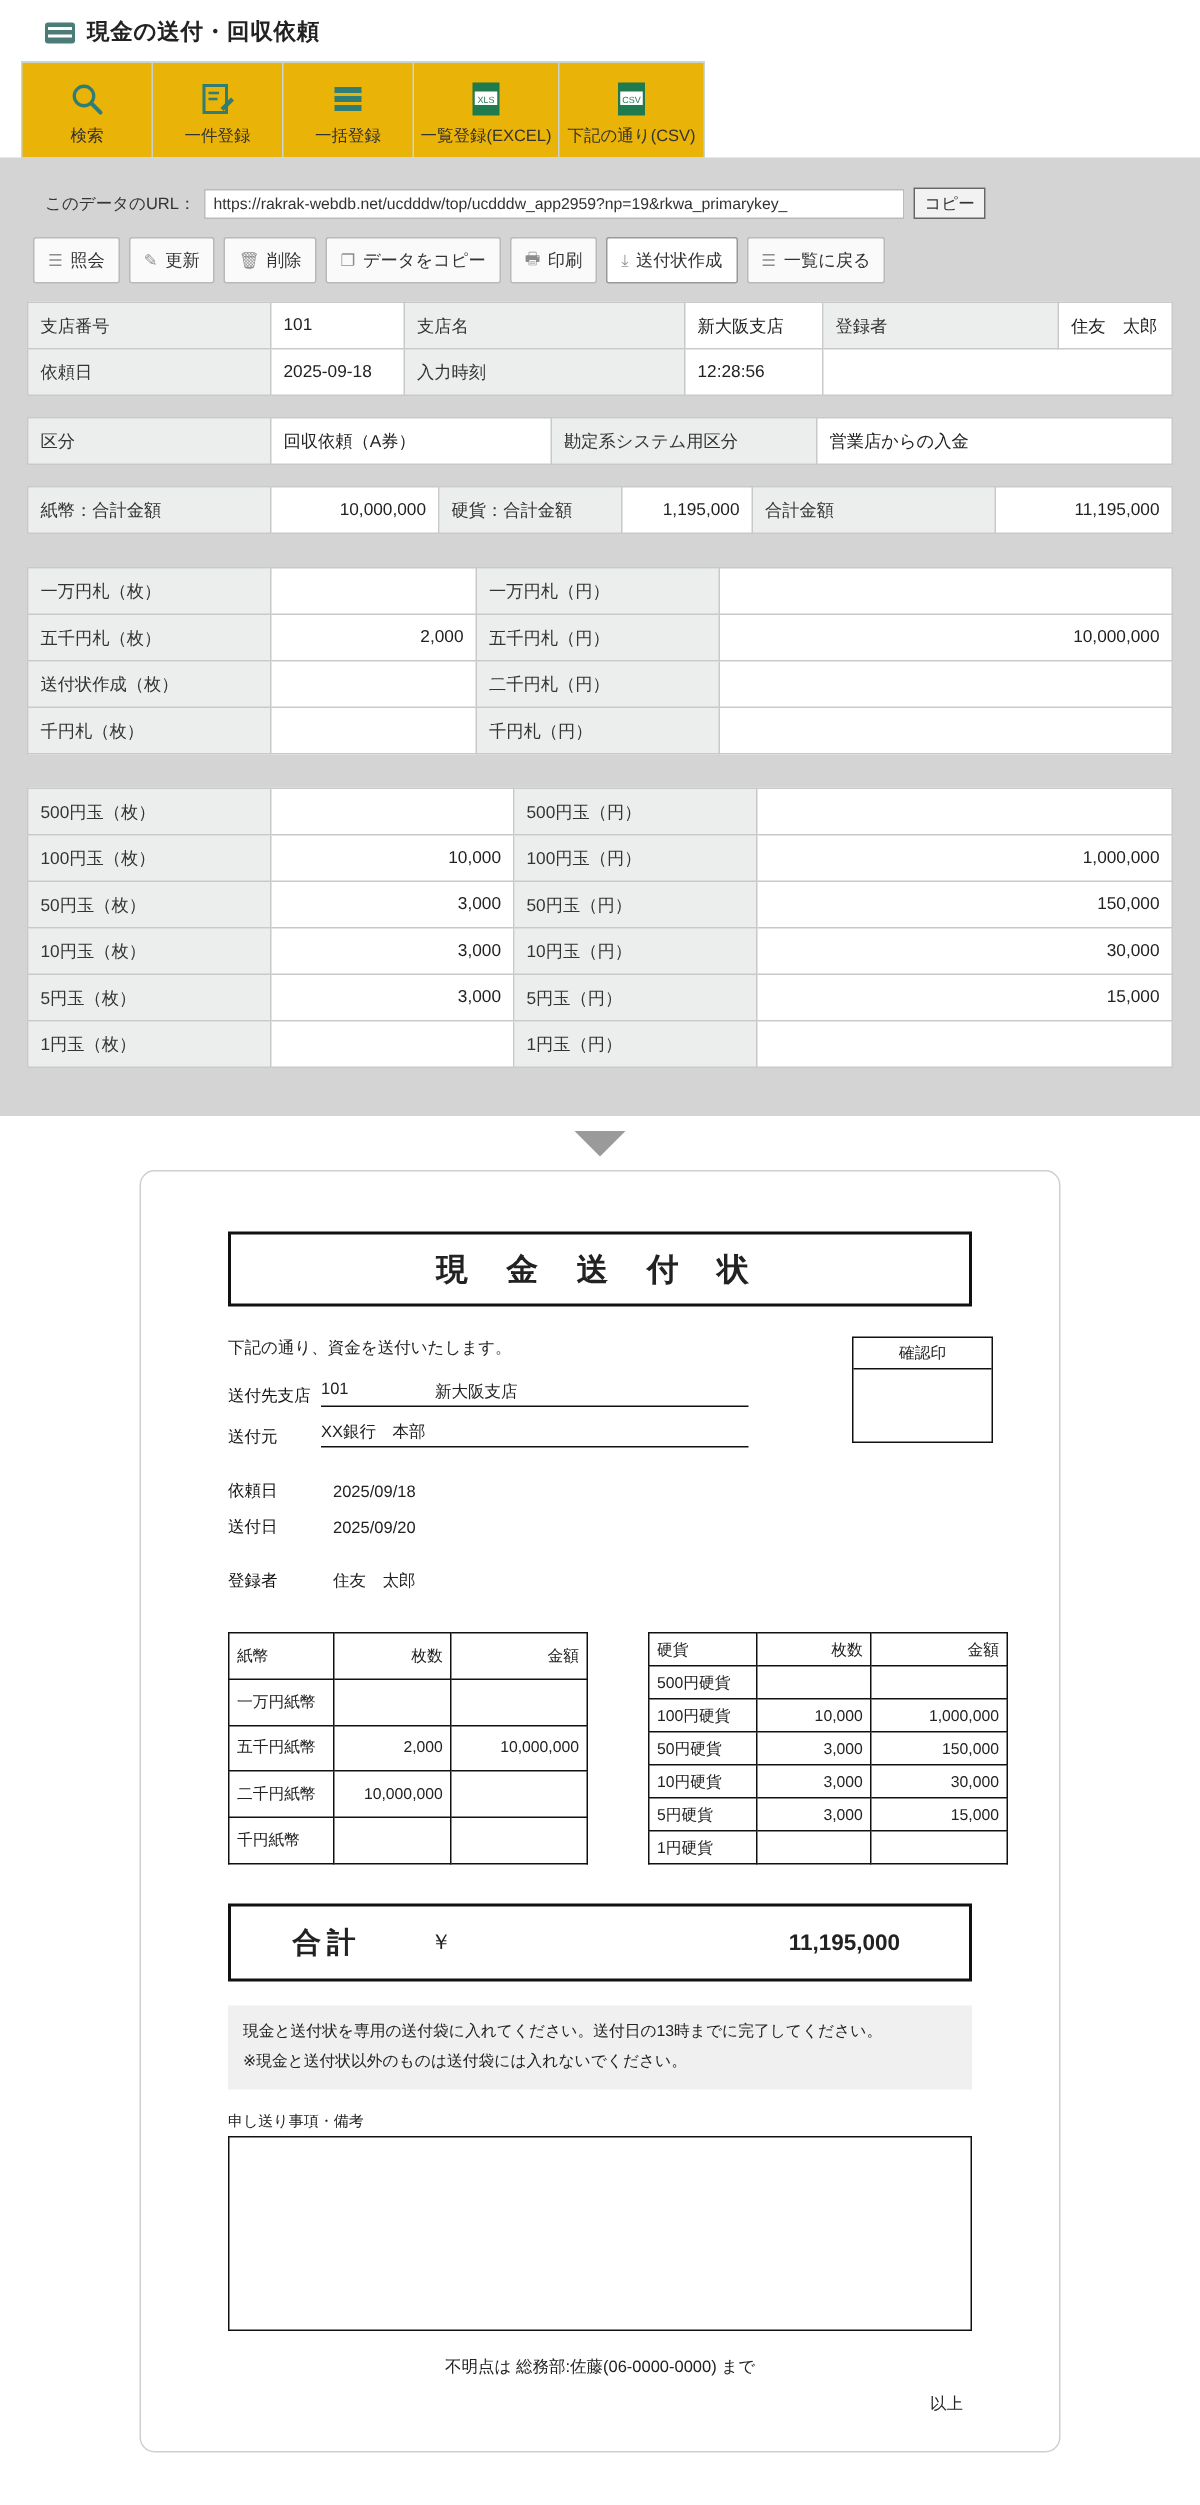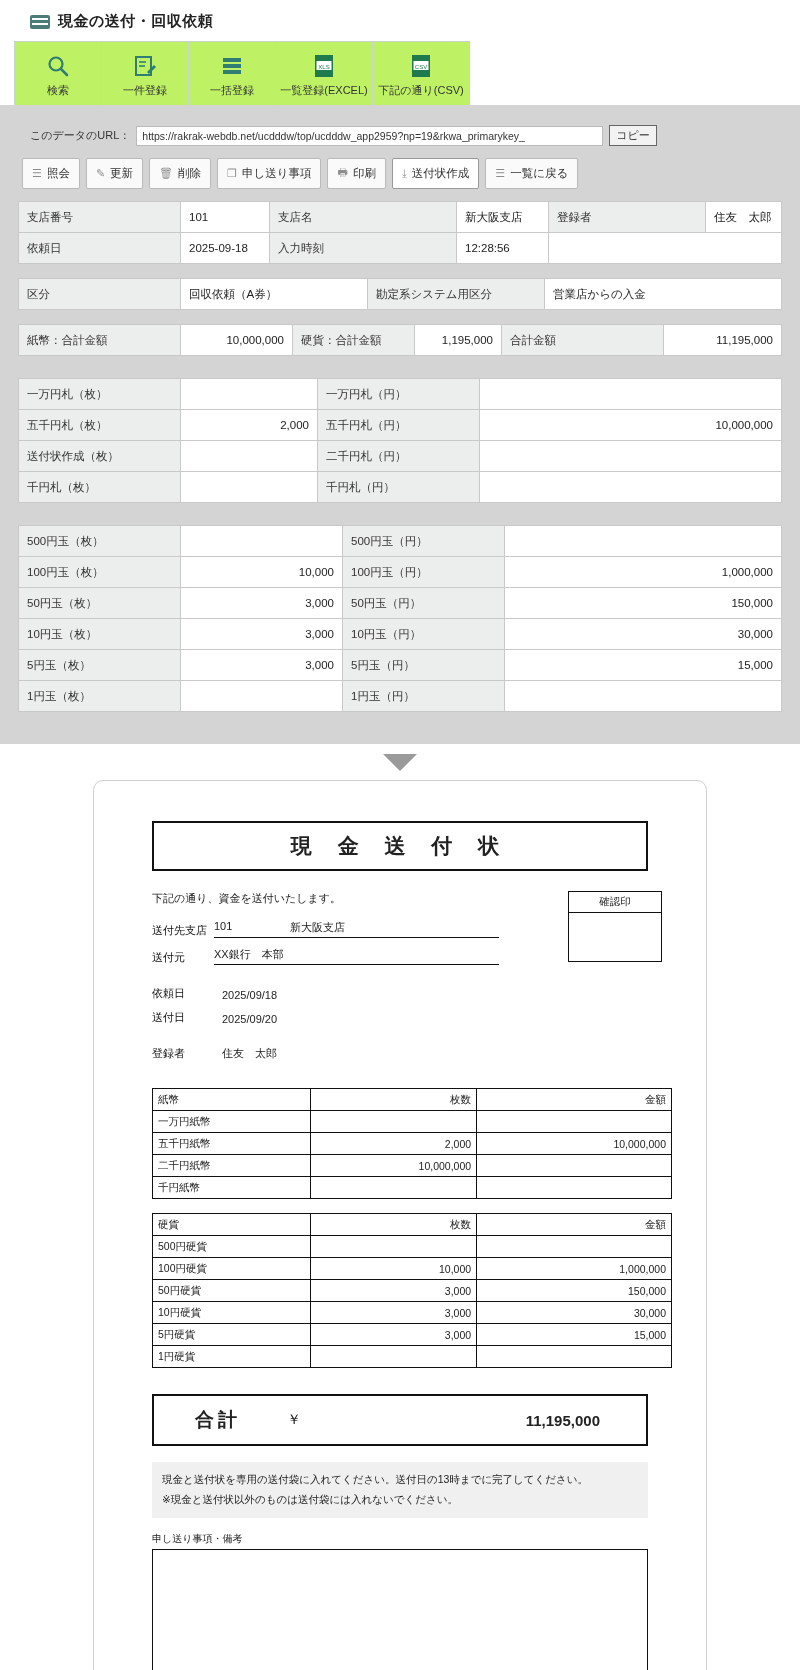--- a/index.html
+++ b/index.html
@@ -9,21 +9,21 @@
     font-size:12px;color:#222;
   }
   
   .app{width:800px;background:#ffffff;}
   .titlebar{display:flex;align-items:center;gap:8px;padding:12px 14px 10px 30px;}
   .title-icon{width:20px;height:14px;background:#4c7c78;border-radius:2px;position:relative;flex:none;}
   .title-icon:before{content:"";position:absolute;left:2px;right:2px;top:3px;height:2px;background:#fff;}
   .title-icon:after{content:"";position:absolute;left:2px;right:2px;top:8px;height:2px;background:#fff;}
   .title-text{font-size:15px;font-weight:bold;color:#222;letter-spacing:.5px;}
 
-  .toolbar{display:flex;border:1px solid #c8d4d2;border-bottom:none;background:#bef264;width:fit-content;margin-left:14px;}
+  .toolbar{display:flex;border:1px solid #c8d4d2;border-bottom:none;background:#eab308;width:fit-content;margin-left:14px;}
   .tool{width:78px;padding:9px 4px 7px;text-align:center;border-right:1px solid #c8d4d2;cursor:pointer;}
   .tool:last-child{border-right:none;}
   .tool.wide{width:88px;}
   .tool .ic{height:30px;display:flex;align-items:center;justify-content:center;}
   .tool .lb{font-size:11px;color:#333;margin-top:2px;white-space:nowrap;}
 
   .panel{background:#d4d4d4;padding:14px 18px 18px 18px;}
   .urlrow{display:flex;align-items:center;gap:6px;padding:6px 8px 10px 12px;font-size:11px;color:#333;}
   .urlbox{flex:1;max-width:455px;background:#fff;border:1px solid #bbb;padding:3px 5px;font-size:10.5px;color:#333;
     white-space:nowrap;overflow:hidden;text-overflow:ellipsis;}
@@ -55,21 +55,21 @@
   .stamp .cap{border-bottom:1px solid #111;text-align:center;font-size:10.5px;padding:3px 0;}
   .stamp .bx{height:48px;}
   .fieldrows{margin-left:24px;}
   .frow{display:flex;align-items:flex-end;font-size:11px;margin-bottom:9px;}
   .frow .fl{width:62px;color:#111;}
   .frow .fv{min-width:54px;}
   .frow .fv2{margin-left:22px;}
   .underline{border-bottom:1px solid #111;padding-bottom:2px;width:285px;display:flex;}
   .spacer12{height:12px;}
 
-  .den-wrap{display:flex;gap:14px;margin:18px 0 0 24px;flex-direction:column;}
+  .den-wrap{display:flex;gap:40px;margin:18px 0 0 24px;}
   table.den{border-collapse:collapse;}
   table.den th,table.den td{border:1px solid #111;font-size:10.5px;padding:2px 5px;height:17px;}
   table.den th{font-weight:normal;}
   table.den .c1{width:66px;text-align:left;}
   table.den .c2{width:70px;text-align:right;}
   table.den .c3{width:84px;text-align:right;}
   table.den th.c2,table.den th.c3{text-align:right;}
 
   .total{border:2px solid #111;margin:26px 24px 16px 24px;display:flex;align-items:center;height:48px;}
   .total .t-lb{font-size:19px;font-weight:bold;margin-left:41px;letter-spacing:4px;}
@@ -161,21 +161,21 @@
       <div class="btn">
           <span class="gi">✎</span>
           <span>更新</span>
         </div>
       <div class="btn">
           <span class="gi">🗑</span>
           <span>削除</span>
         </div>
       <div class="btn">
           <span class="gi">❐</span>
-          <span>申し送り事項</span>
+          <span>データをコピー</span>
         </div>
       <div class="btn">
           <span class="gi">🖶</span>
           <span>印刷</span>
         </div>
       <div class="btn strong">
           <span class="gi">⤓</span>
           <span>送付状作成</span>
         </div>
       <div class="btn">

